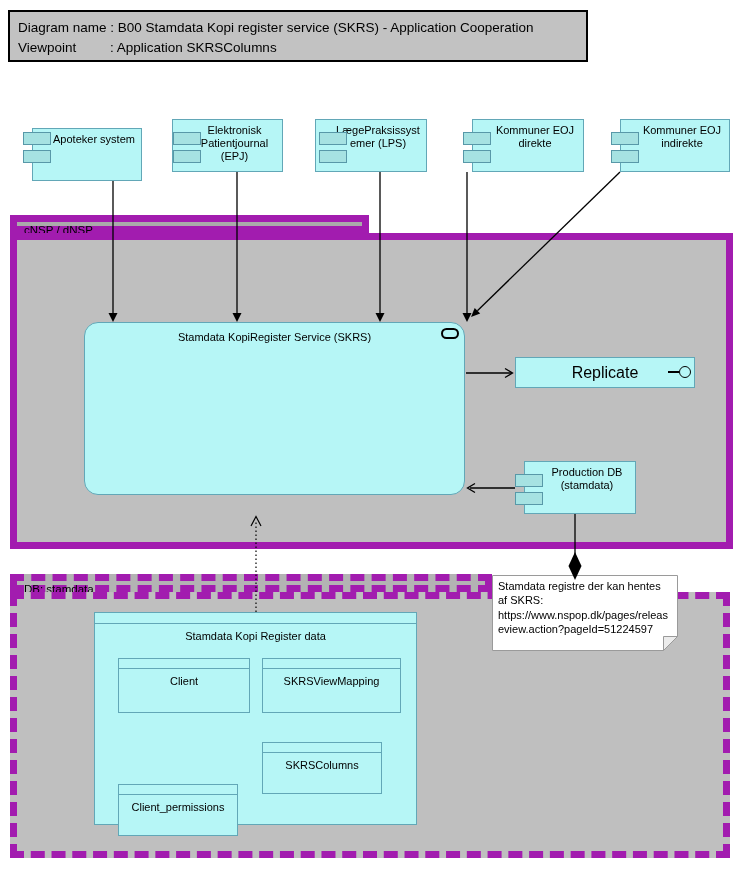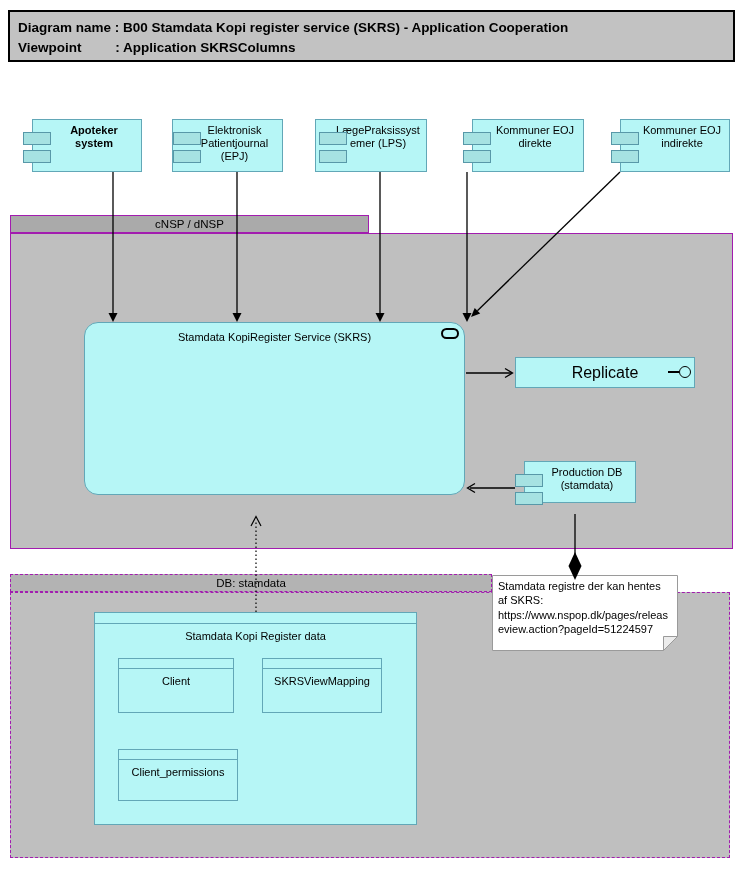--- a/index.html
+++ b/index.html
@@ -1,69 +1,69 @@
 <!DOCTYPE html>
 <html><head>
 <meta charset="utf-8">
 <style>
   html,body{margin:0;padding:0;background:#fff;font-family:"Liberation Sans",sans-serif;color:#000;}
   #canvas{position:relative;width:741px;height:870px;background:#fff;overflow:hidden;}
   .abs{position:absolute;box-sizing:border-box;}
 
   
-  #titlebar{left:8px;top:10px;width:727px;height:52px;background:#C2C2C2;border:2px solid #000;
-            padding:6px 8px 0 8px;font-weight:bold;font-size:13.5px;line-height:1.45;z-index:6;}
+  #titlebar{left:8px;top:10px;width:580px;height:52px;background:#C2C2C2;border:2px solid #000;
+            padding:6px 8px 0 8px;font-weight:normal;font-size:13.5px;line-height:1.45;z-index:6;}
   .title-line{white-space:pre;}
 
   
-  .group{border:1px solid #a21caf;text-align:center;}
+  .group{border:7px solid #a21caf;}
   #cnsp-tab{left:10px;top:215px;width:359px;height:18px;background:#AAAAAA;z-index:1;
             font-size:11.5px;padding:2px 7px;}
   #cnsp-body{left:10px;top:233px;width:723px;height:316px;background:#BFBFBF;z-index:1;}
   #db-tab{left:10px;top:574px;width:482px;height:18px;background:#B3B3B3;border-style:dashed;z-index:1;
           font-size:11.5px;padding:2px 7px;}
   #db-body{left:10px;top:592px;width:720px;height:266px;background:#BFBFBF;border-style:dashed;z-index:1;}
 
   
   svg.layer{position:absolute;left:0;top:0;width:741px;height:870px;pointer-events:none;}
   #connectors{z-index:2;}
   #note-layer{z-index:4;}
 
   
   .cyan{background:#B6F6F6;border:1px solid #62A7B7;}
   .comp{font-size:11px;text-align:center;z-index:3;overflow:hidden;}
   .comp .lbl{padding:4px 4px 0 18px;line-height:13px;overflow-wrap:anywhere;}
   .crect{position:absolute;width:28px;height:13px;background:#A6E2E2;border:1px solid #5898A8;
          box-sizing:border-box;z-index:3;}
-  #comp-apoteker{left:32px;top:119px;width:110px;height:53px;font-weight:bold;}
+  #comp-apoteker{left:32px;top:128px;width:110px;height:53px;}
   #comp-epj{left:172px;top:119px;width:111px;height:53px;}
   #comp-lps{left:315px;top:119px;width:112px;height:53px;}
   #comp-kdir{left:472px;top:119px;width:112px;height:53px;}
   #comp-kind{left:620px;top:119px;width:110px;height:53px;}
-  #comp-pdb{left:524px;top:461px;width:112px;height:42px;}
+  #comp-pdb{left:524px;top:461px;width:112px;height:53px;}
 
   #skrs{left:84px;top:322px;width:381px;height:173px;border-radius:14px;z-index:3;
         font-size:11px;text-align:center;padding-top:8px;}
   #skrs-icon{left:441px;top:328px;width:18px;height:11px;border:2px solid #000;border-radius:7px;z-index:3;}
 
   #replicate{left:515px;top:357px;width:180px;height:31px;z-index:3;font-size:16px;text-align:center;
              line-height:29px;}
   #lolli-line{left:668px;top:371px;width:11px;height:2px;background:#000;z-index:3;}
   #lolli-circle{left:679px;top:366px;width:12px;height:12px;border:1.5px solid #000;border-radius:50%;
                 background:#B6F6F6;z-index:3;}
 
   
   .dobj{font-size:11px;text-align:center;z-index:3;}
   .dband{height:9px;border-bottom:1px solid #62A7B7;}
   .dlbl{padding-top:6px;}
   #dcont{left:94px;top:612px;width:323px;height:213px;z-index:2;}
   #dcont .dband{height:10px;}
-  #d-client{left:118px;top:658px;width:116px;height:55px;}
-  #d-svm{left:262px;top:658px;width:120px;height:55px;}
-  #d-cp{left:118px;top:749px;width:120px;height:52px;}
+  #d-client{left:118px;top:658px;width:132px;height:55px;}
+  #d-svm{left:262px;top:658px;width:139px;height:55px;}
+  #d-cp{left:118px;top:784px;width:120px;height:52px;}
   #d-sc{left:262px;top:742px;width:120px;height:52px;}
 
   
   #note-text{left:492px;top:575px;width:186px;padding:4px 6px;font-size:11px;line-height:1.3;
              overflow-wrap:anywhere;z-index:5;}
 </style>
 </head>
 <body>
 
 <div id="canvas">
@@ -188,20 +188,24 @@
     <div class="dband"></div>
     <div class="dlbl">Client</div>
   </div>
   <div id="d-svm" class="abs cyan dobj">
     <div class="dband"></div>
     <div class="dlbl">SKRSViewMapping</div>
   </div>
   <div id="d-cp" class="abs cyan dobj">
     <div class="dband"></div>
     <div class="dlbl">Client_permissions</div>
+  </div>
+  <div id="d-sc" class="abs cyan dobj">
+    <div class="dband"></div>
+    <div class="dlbl">SKRSColumns</div>
   </div>
 
   <svg id="note-layer" class="layer">
     <path d="M492.5 575.5 H677.5 V636.5 L663.5 650.5 H492.5 Z" fill="#FFFFFF" stroke="#9A9A9A" stroke-width="1"></path>
     <path d="M677.5 636.5 L663.5 650.5 L663.5 636.5 Z" fill="#ECECEC" stroke="#9A9A9A" stroke-width="1"></path>
     <polygon points="575,552 581.5,566 575,580 568.5,566" fill="#000"></polygon>
   </svg>
   <div id="note-text" class="abs">Stamdata registre der kan hentes af SKRS: https://www.nspop.dk/pages/releaseview.action?pageId=51224597</div>
 
 </div>

